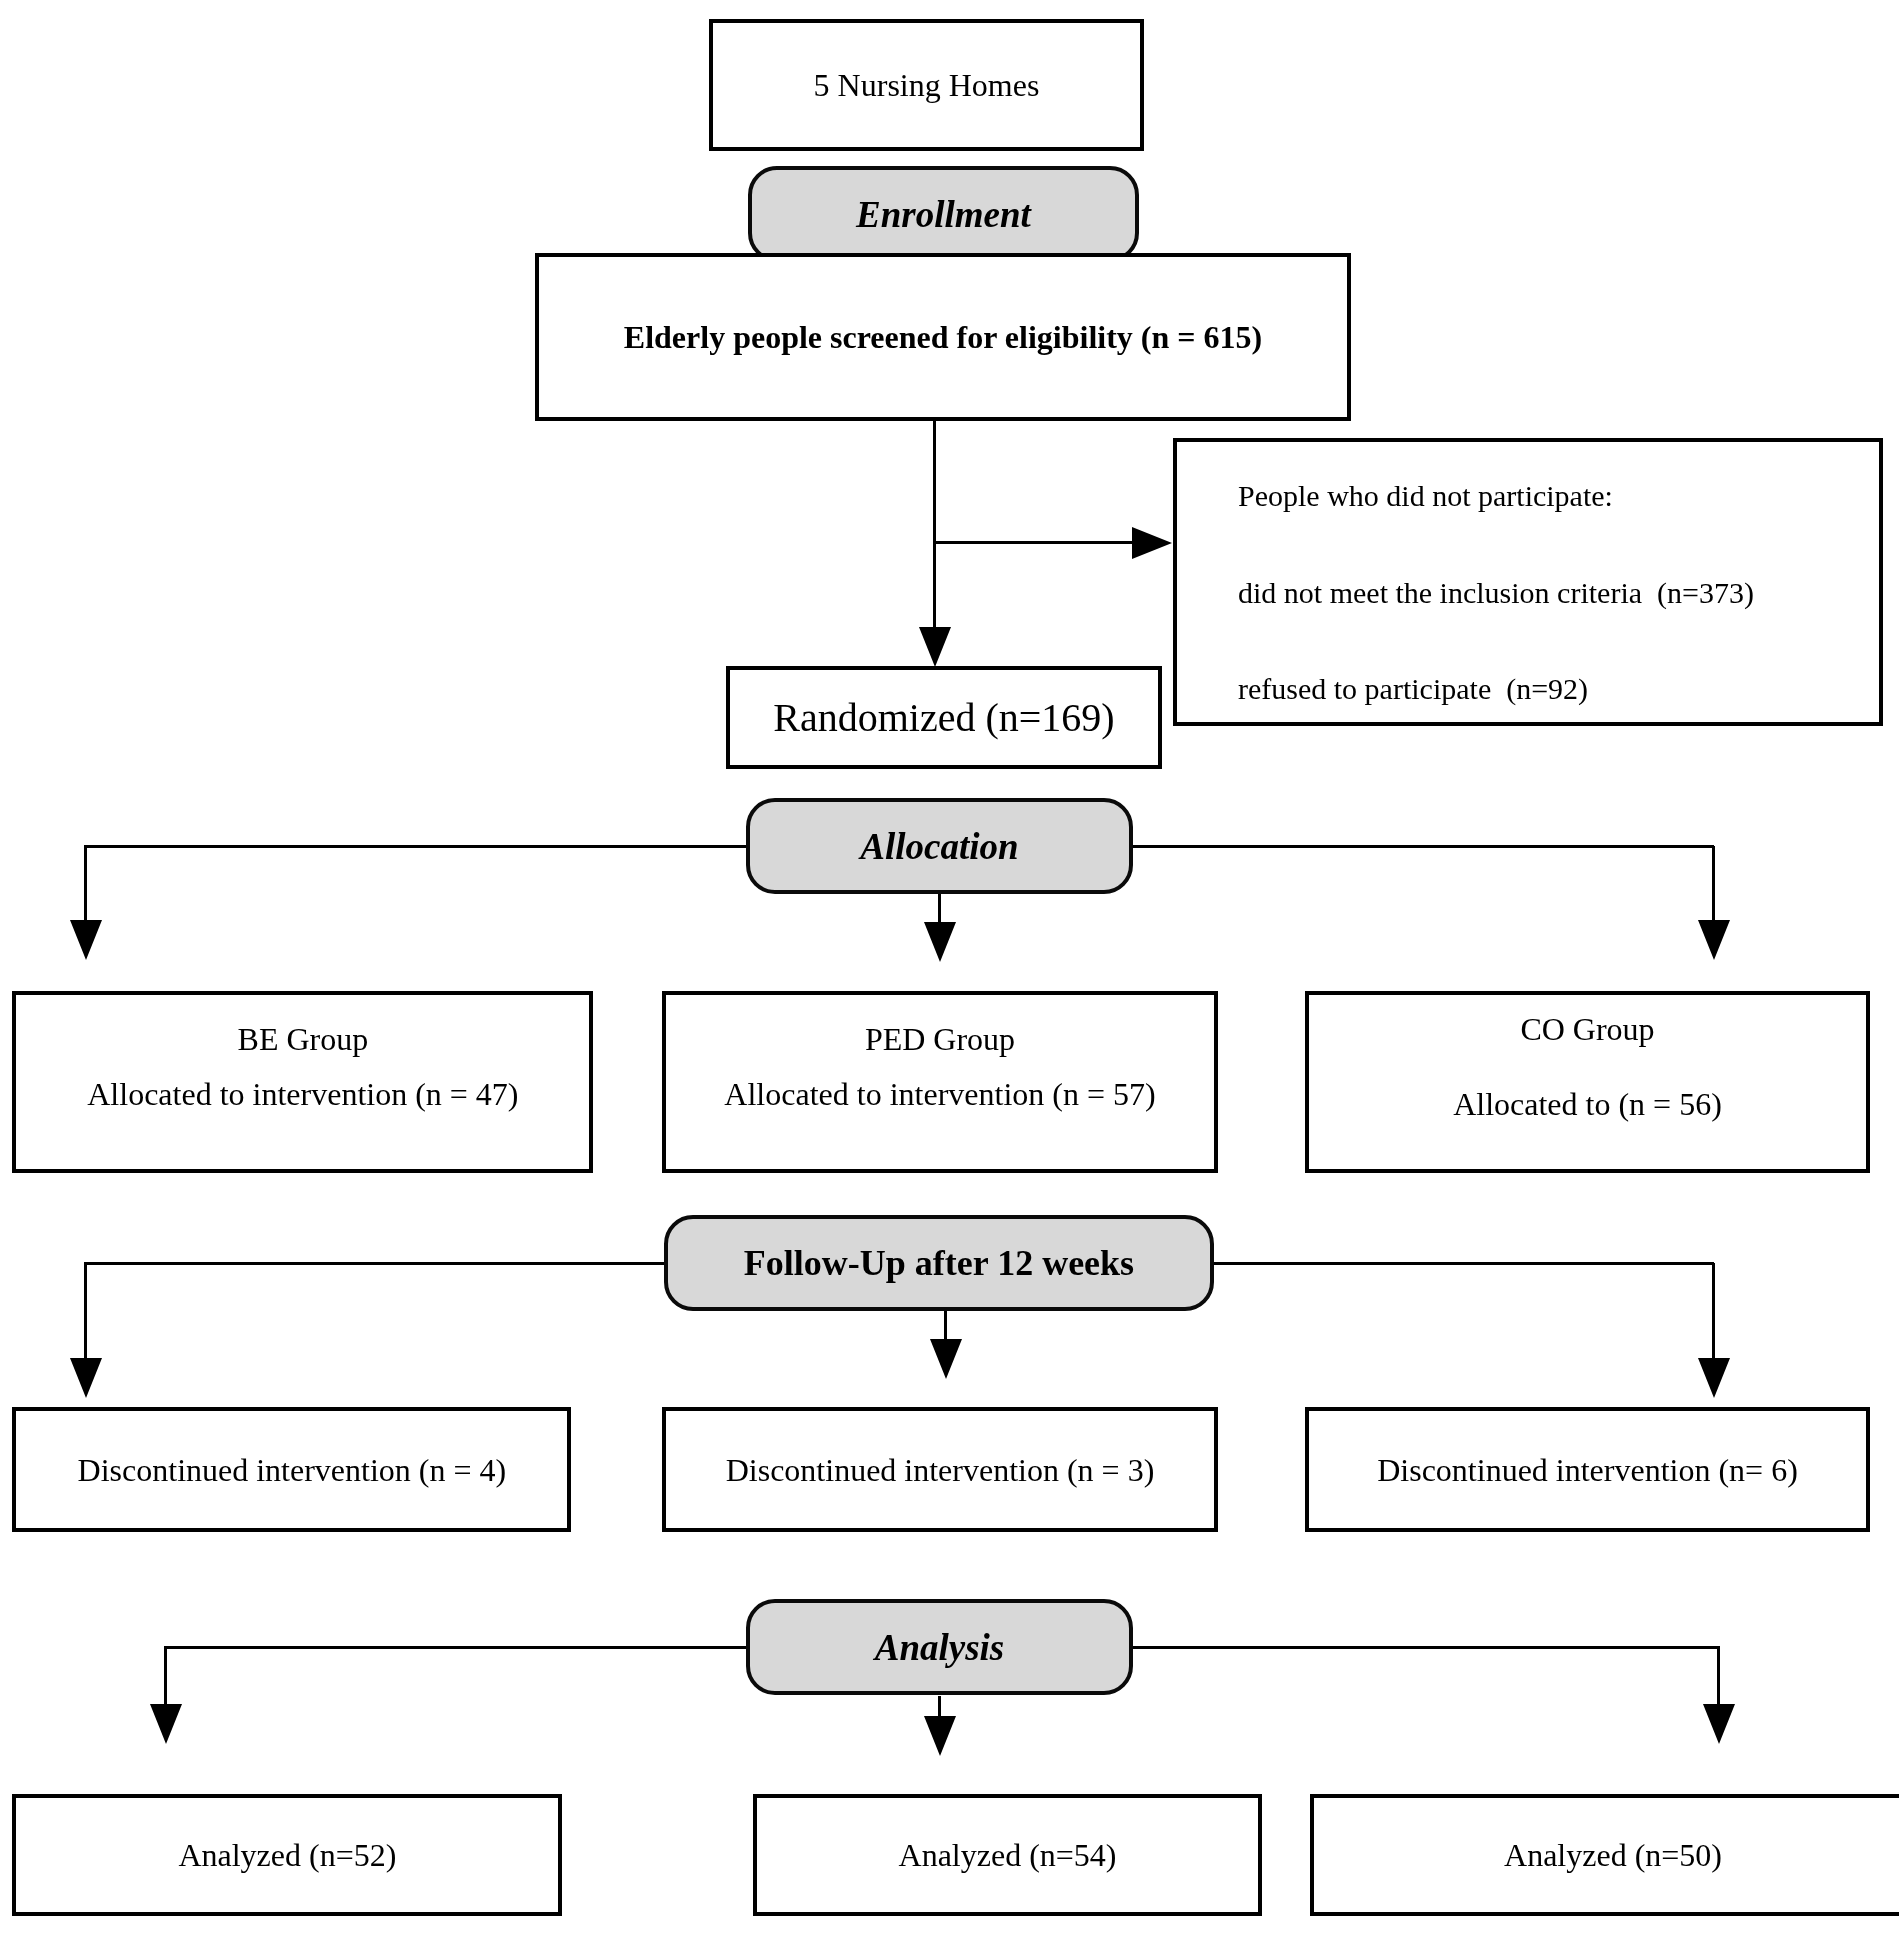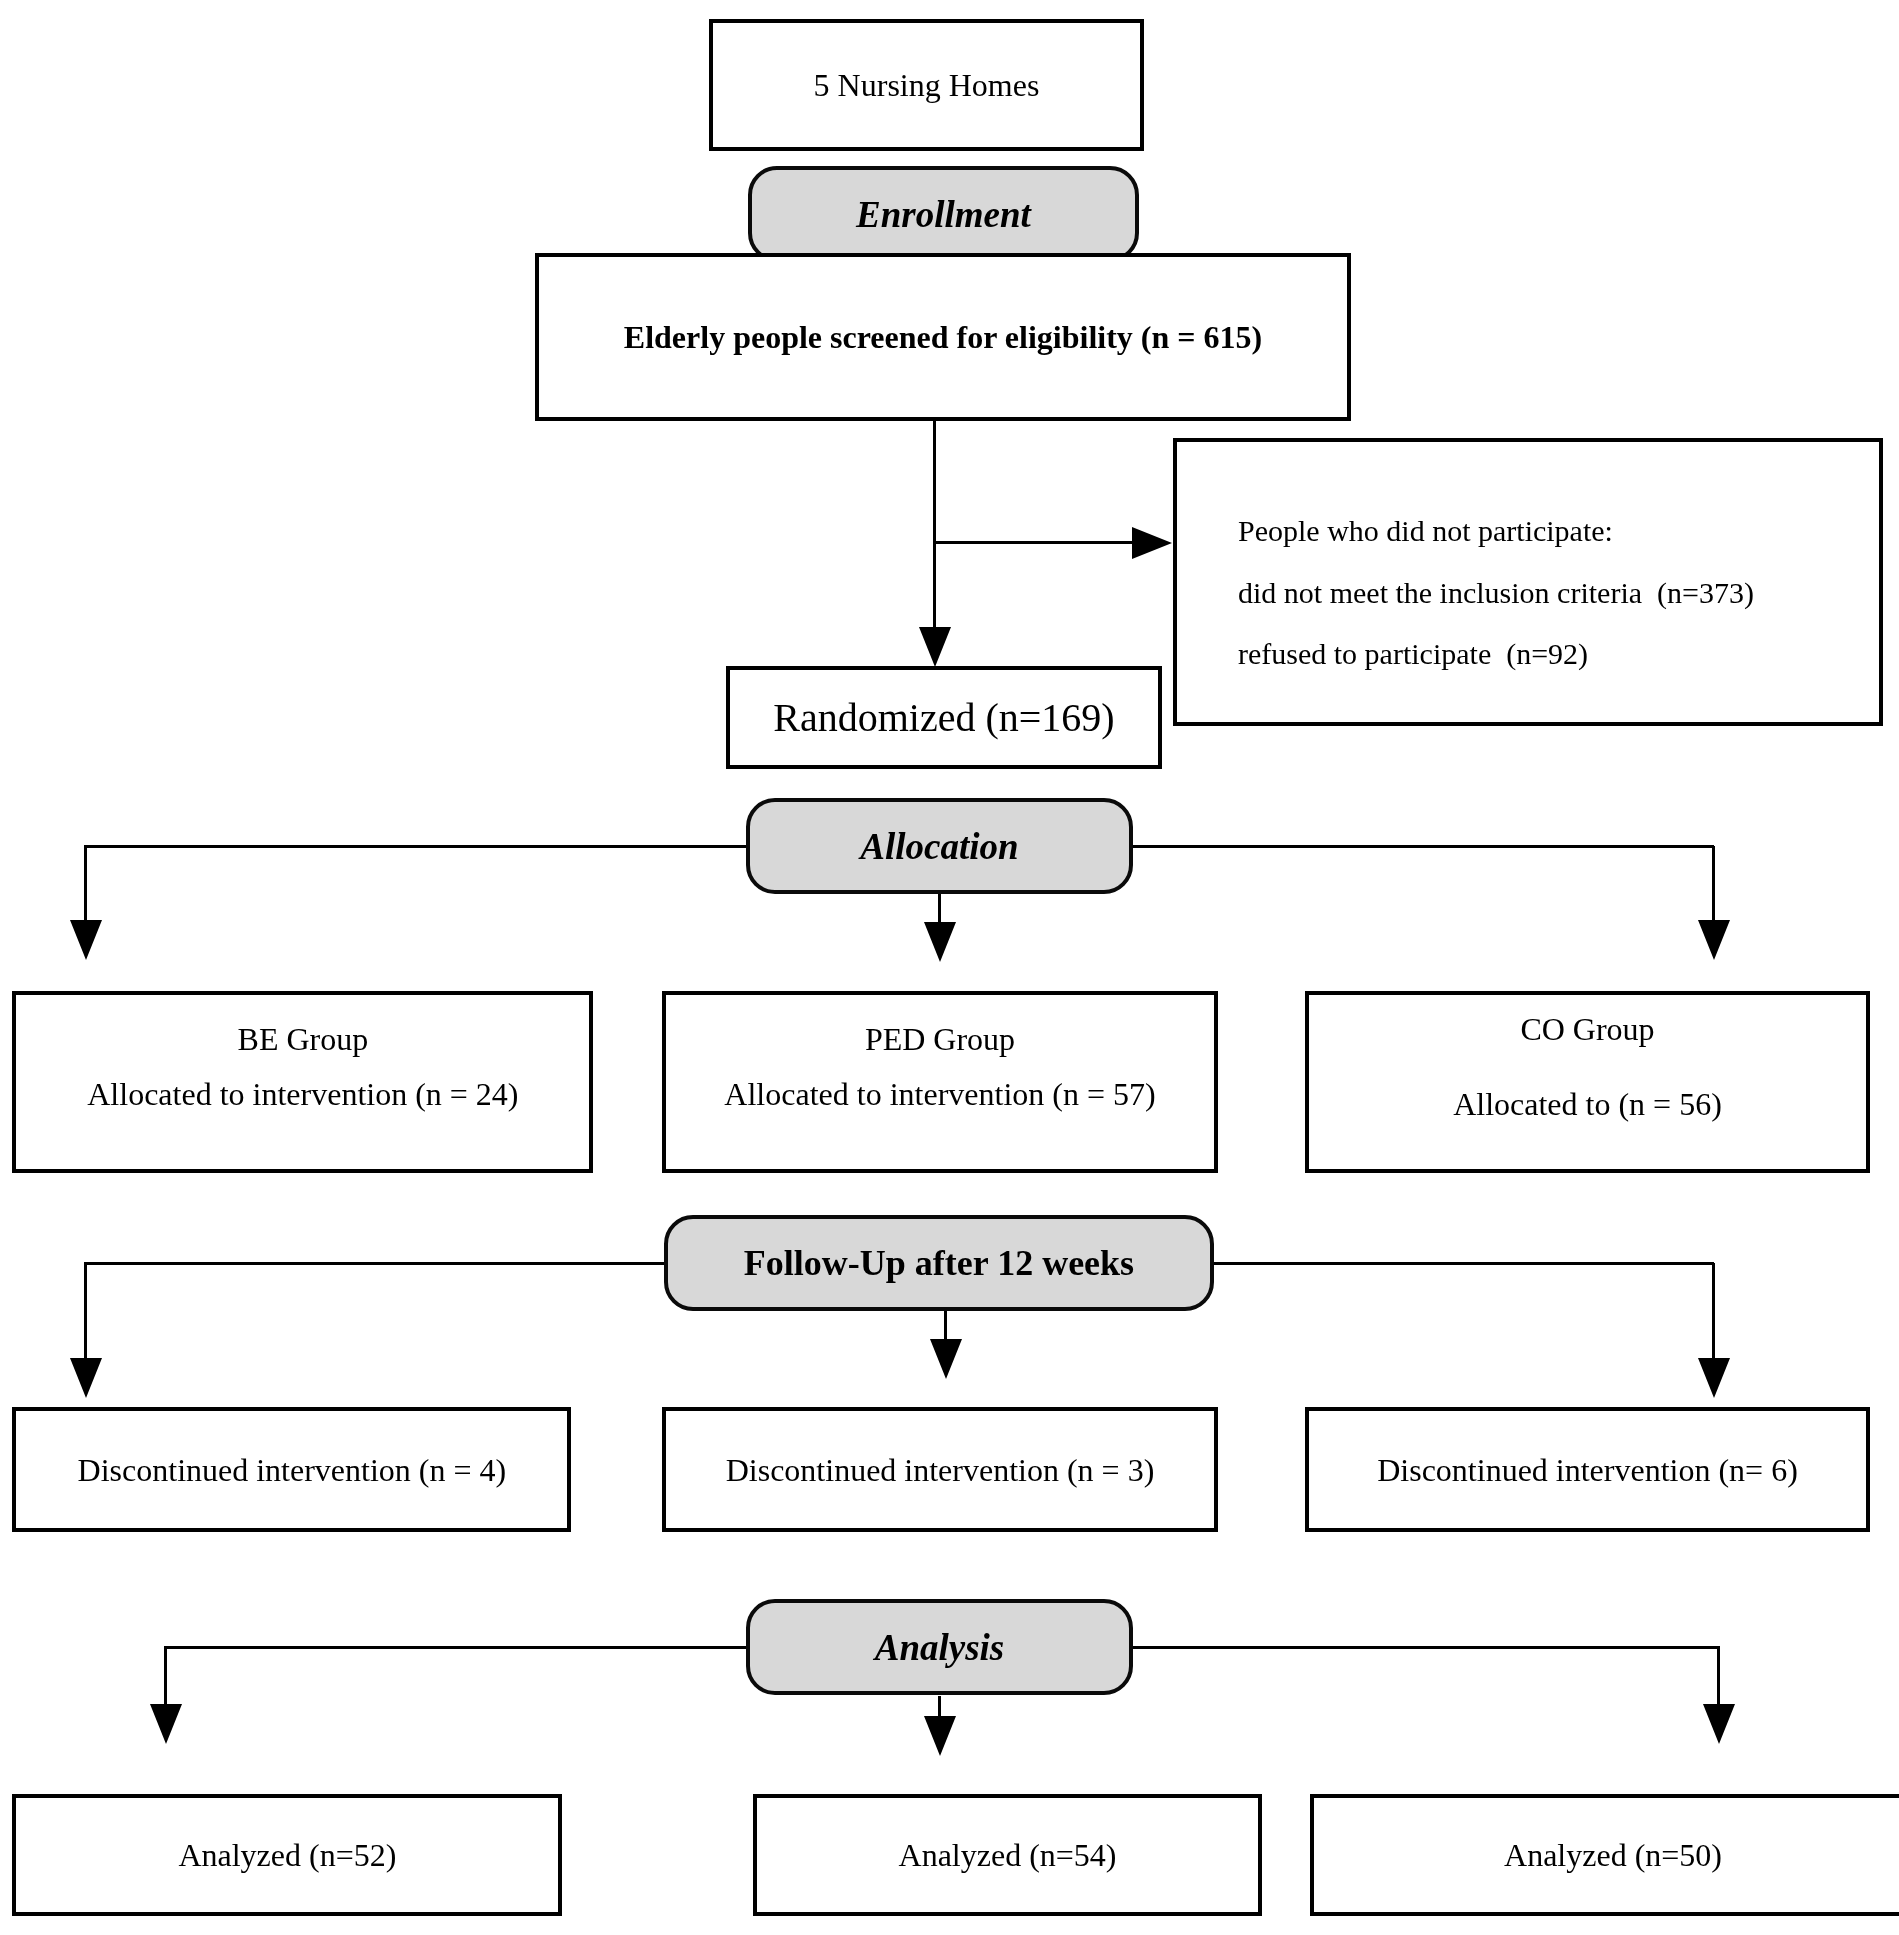--- a/index.html
+++ b/index.html
@@ -8,21 +8,21 @@
 
   .box {
     position:absolute; background:#ffffff; border:4.8px solid #000;
     box-sizing:border-box; display:flex; align-items:center; justify-content:center;
     text-align:center; font-size:32px; line-height:1.25; z-index:2;
   }
   .box.bold { font-weight:bold; font-size:32px; }
   .box.two-line { flex-direction:column; line-height:1.7; padding-bottom:31px; }
   .box.left-text {
     flex-direction:column; align-items:flex-start; justify-content:center;
-    text-align:left; font-size:30px; row-gap:24px;
+    text-align:left; font-size:30px; row-gap:59px;
     padding:20.6px 19px 0 61px; white-space:pre-wrap;
   }
 
   .band {
     position:absolute; background:#d8d8d8; border:4.8px solid #0a0a0a; border-radius:29px;
     box-sizing:border-box; display:flex; align-items:center; justify-content:center;
     font-weight:bold; font-style:italic; font-size:37px; z-index:1;
   }
   .band.upright { font-style:normal; font-size:36px; }
 
@@ -70,21 +70,21 @@
   <div class="vline" style="left:84px; top:846px; height:76px;"></div>
   <div class="arrow-down" style="left:70px; top:920px;"></div>
   <div class="hline" style="left:1133px; top:845px; width:581px;"></div>
   <div class="vline" style="left:1712px; top:846px; height:76px;"></div>
   <div class="arrow-down" style="left:1698px; top:920px;"></div>
   <div class="vline" style="left:938px; top:894px; height:29px;"></div>
   <div class="arrow-down" style="left:924px; top:922px;"></div>
 
   <div class="box two-line" style="left:12.4px; top:991px; width:581px; height:182px;">
     <span>BE Group</span>
-    <span>Allocated to intervention (n = 24)</span>
+    <span>Allocated to intervention (n = 47)</span>
   </div>
   <div class="box two-line" style="left:662px; top:991px; width:556px; height:182px;">
     <span>PED Group</span>
     <span>Allocated to intervention (n = 57)</span>
   </div>
   <div class="box two-line" style="left:1305px; top:991px; width:565px; height:182px;gap:20px;">
     <span>CO Group</span>
     <span>Allocated to (n = 56)</span>
   </div>
 

